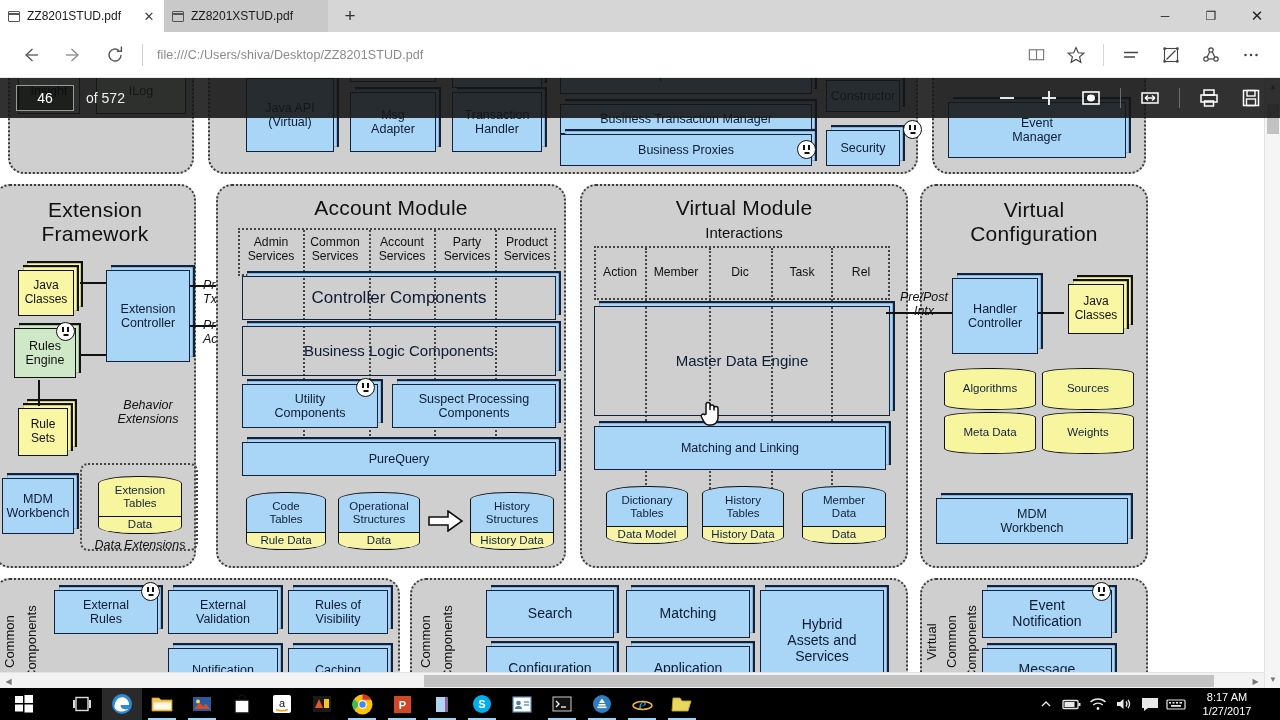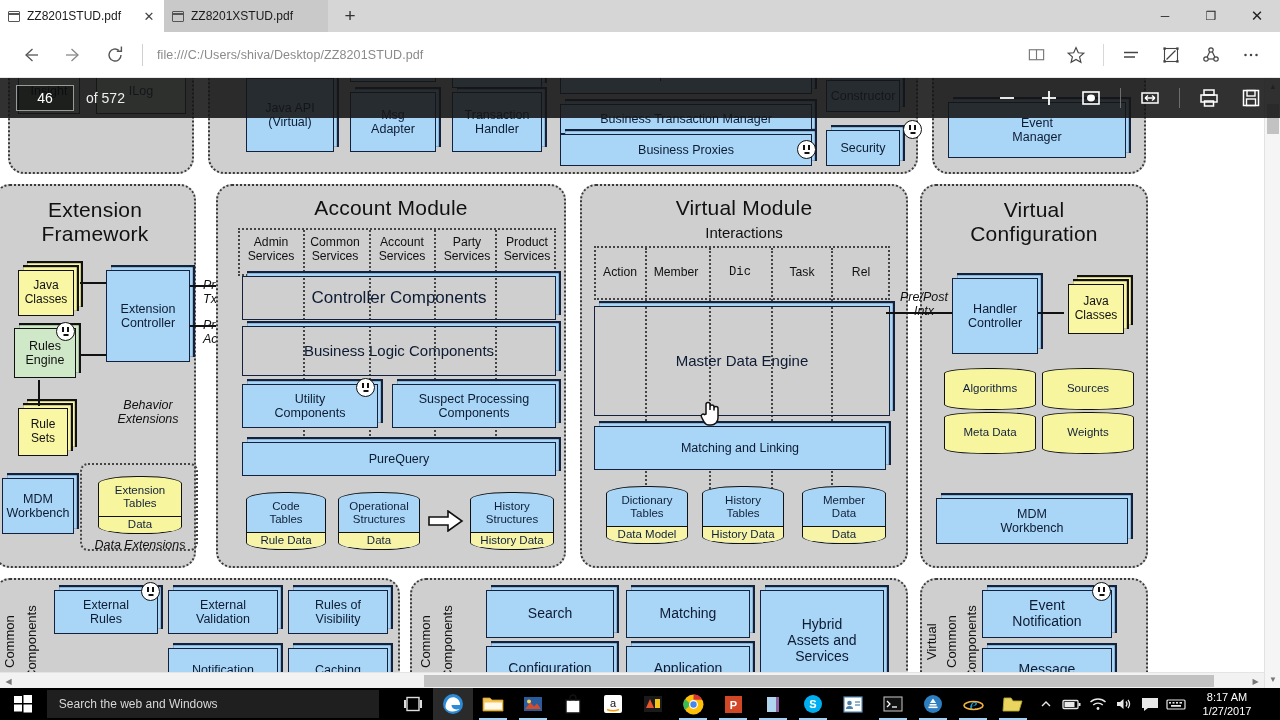--- a/index.html
+++ b/index.html
@@ -442,21 +442,21 @@
         <span class="cbot">History Data</span>
       </div>
 
       <div class="panel" style="left:580px; top:106px; width:328px; height:384px;">
         <div class="ptitle" style="top:10px;">Virtual Module</div>
       </div>
       <div style="position:absolute; left:580px; top:146px; width:328px; text-align:center; font-size:15px; color:#111;">Interactions</div>
       <div class="dashbox" style="left:594px; top:168px; width:296px; height:54px;"></div>
       <div class="colhdr" style="left:596px; top:188px; width:48px;">Action</div>
       <div class="colhdr" style="left:646px; top:188px; width:60px;">Member</div>
-      <div class="colhdr" style="left:712px; top:188px; width:56px;font-family:Liberation Mono, monospace;">Dic</div>
+      <div class="colhdr" style="left:712px; top:188px; width:56px;">Dic</div>
       <div class="colhdr" style="left:774px; top:188px; width:56px;">Task</div>
       <div class="colhdr" style="left:834px; top:188px; width:54px;">Rel</div>
       <div class="vline" style="left:645px; top:170px; height:248px;"></div>
       <div class="vline" style="left:709px; top:170px; height:248px;"></div>
       <div class="vline" style="left:771px; top:170px; height:248px;"></div>
       <div class="vline" style="left:831px; top:170px; height:248px;"></div>
       <div class="box3d" style="left:594px; top:228px; width:296px; height:110px; font-size:15px; background:transparent;">
         <span style="position:relative; z-index:3;">Master Data Engine</span>
       </div>
       <div class="box3d" style="left:594px; top:348px; width:292px; height:44px;">Matching and Linking</div>
@@ -609,23 +609,20 @@
 
 <div id="taskbar">
   <div id="startbtn">
     <svg width="18" height="18" viewBox="0 0 18 18">
         <rect x="0" y="1" width="8" height="7" fill="#fff"></rect>
         <rect x="9.5" y="0" width="8.5" height="8" fill="#fff"></rect>
         <rect x="0" y="9.5" width="8" height="7" fill="#fff"></rect>
         <rect x="9.5" y="9.5" width="8.5" height="8" fill="#fff"></rect>
       </svg>
   </div>
-  <div id="searchbox">
-    <span>Search the web and Windows</span>
-  </div>
   <div id="taskicons">
     <div class="tkicon">
       <svg width="20" height="16" viewBox="0 0 20 16">
           <rect x="4" y="1.5" width="12" height="13" fill="none" stroke="#ddd" stroke-width="1.4"></rect>
           <rect x="1" y="4" width="2" height="8" fill="#ddd"></rect>
           <rect x="17" y="4" width="2" height="8" fill="#ddd"></rect>
         </svg>
     </div>
     <div class="tkicon act">
       <svg width="22" height="22" viewBox="0 0 22 22">

